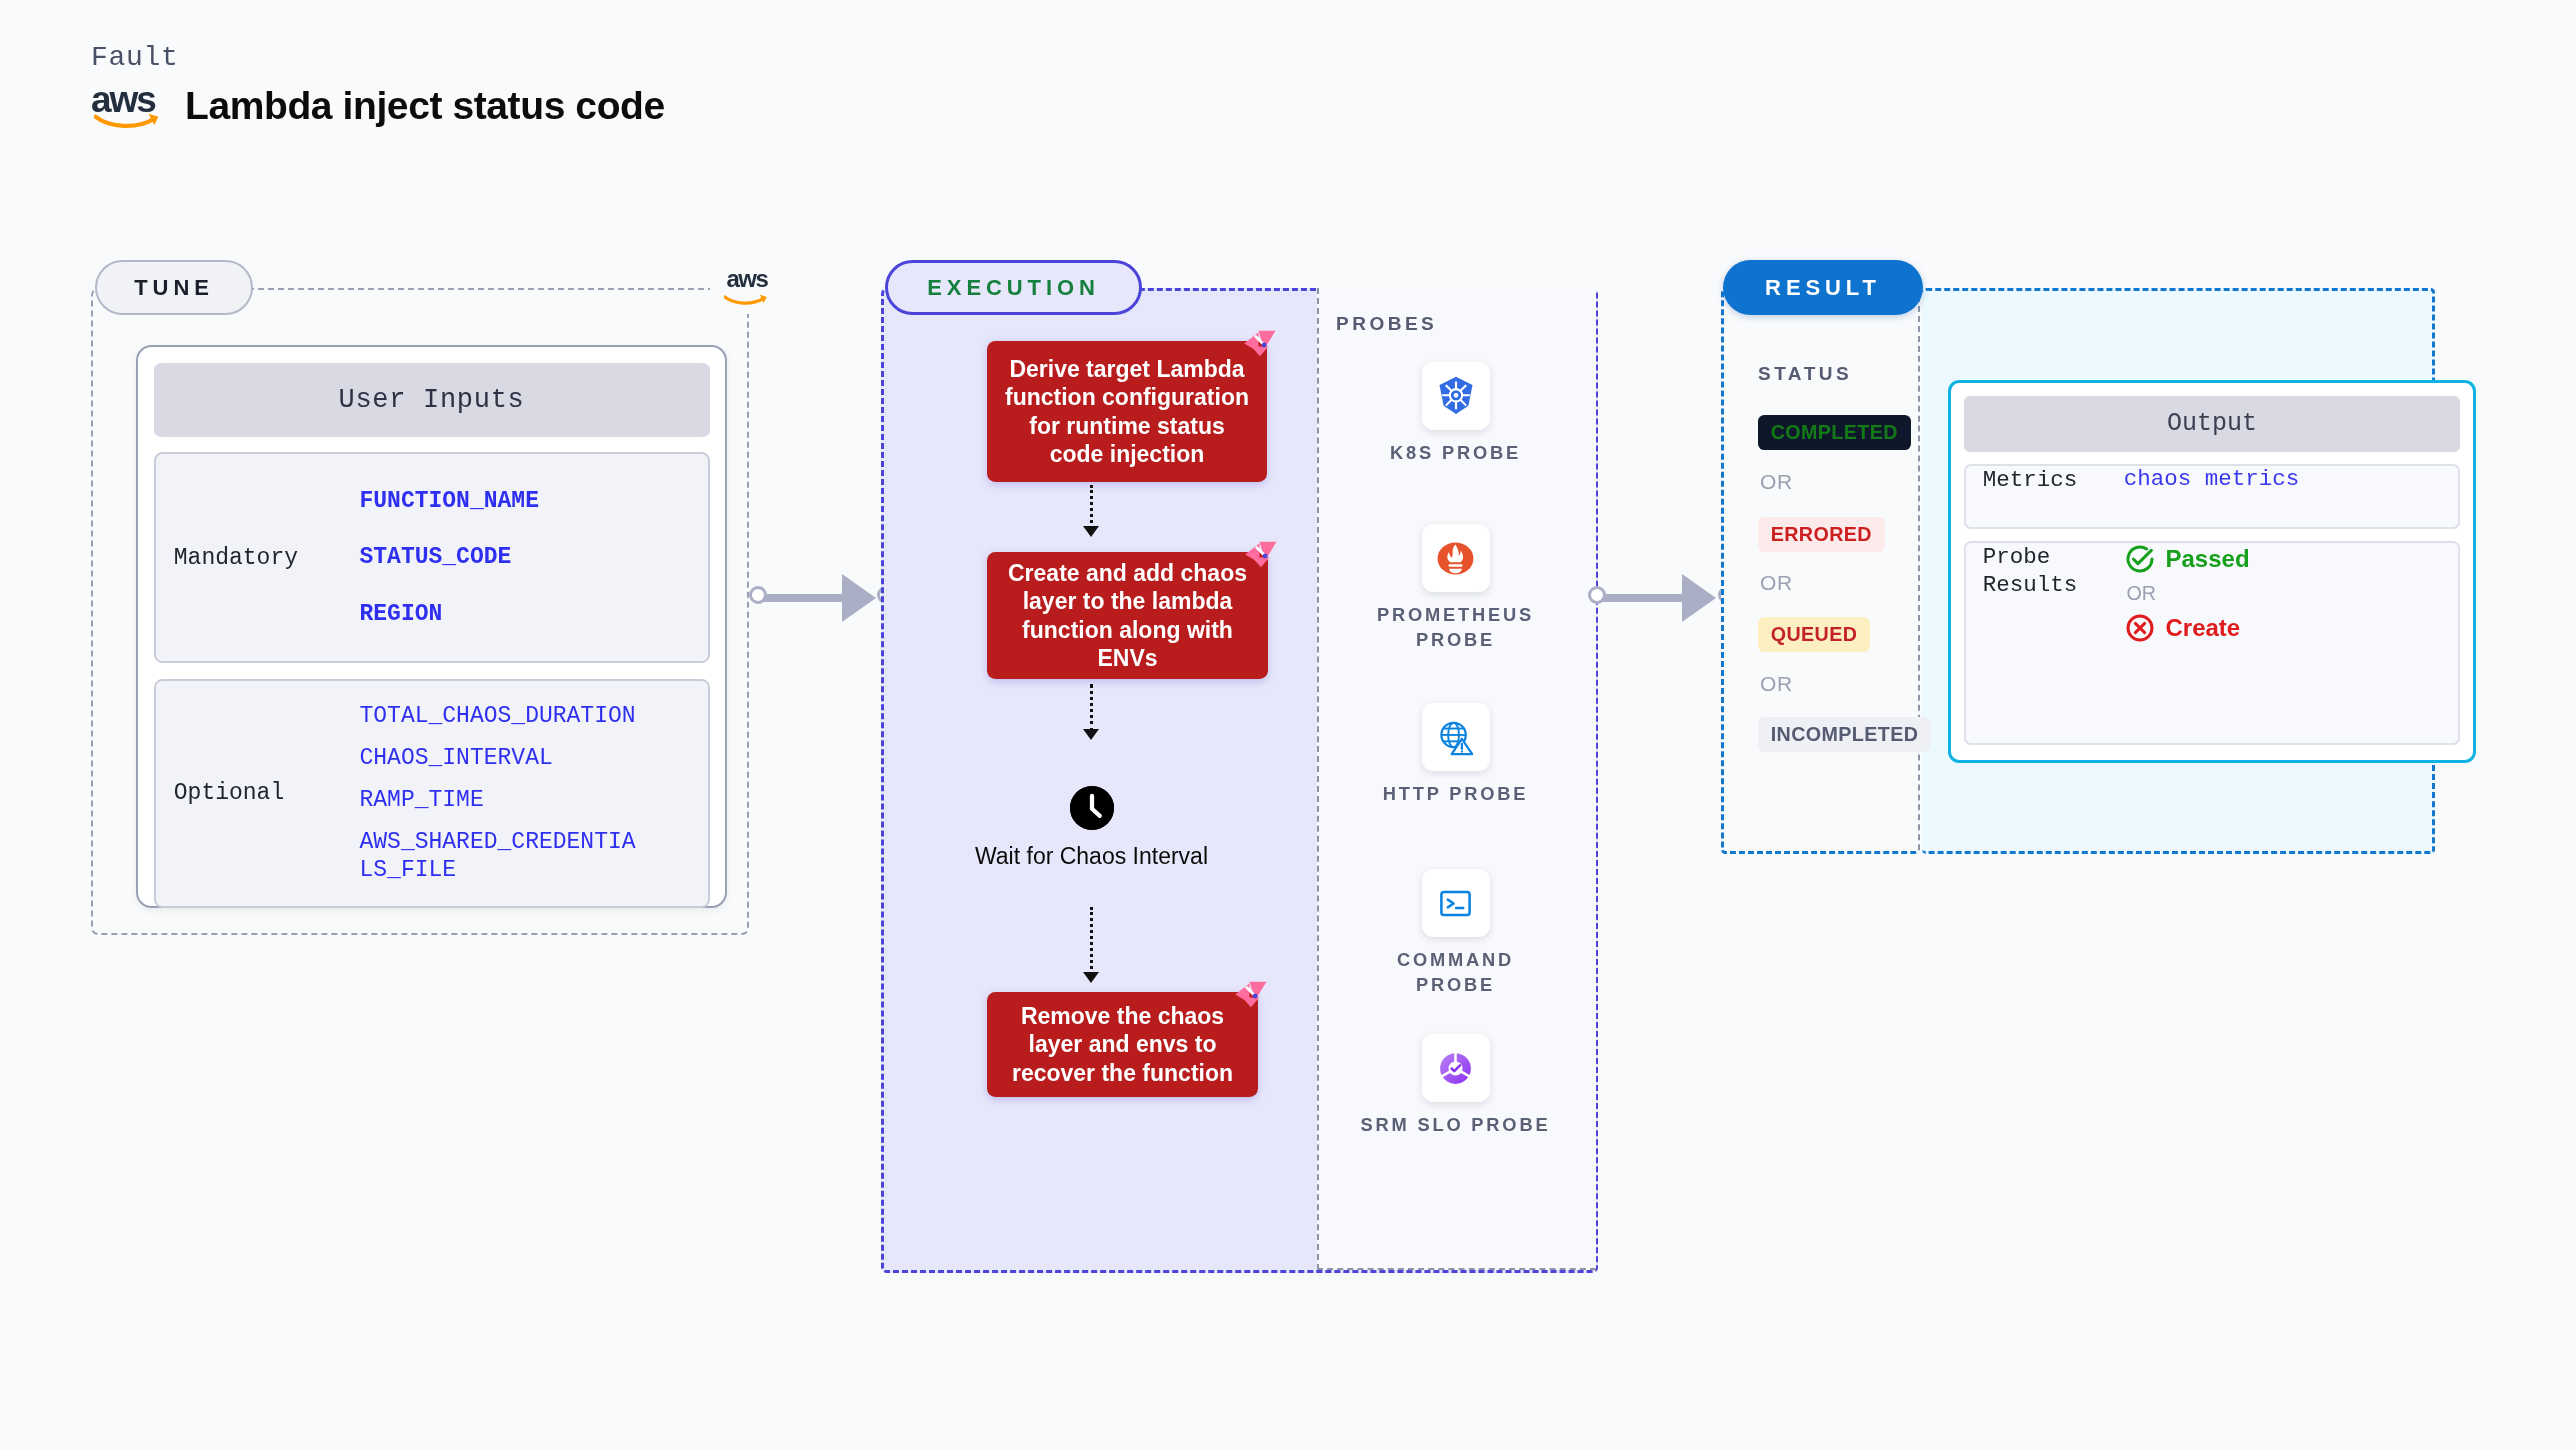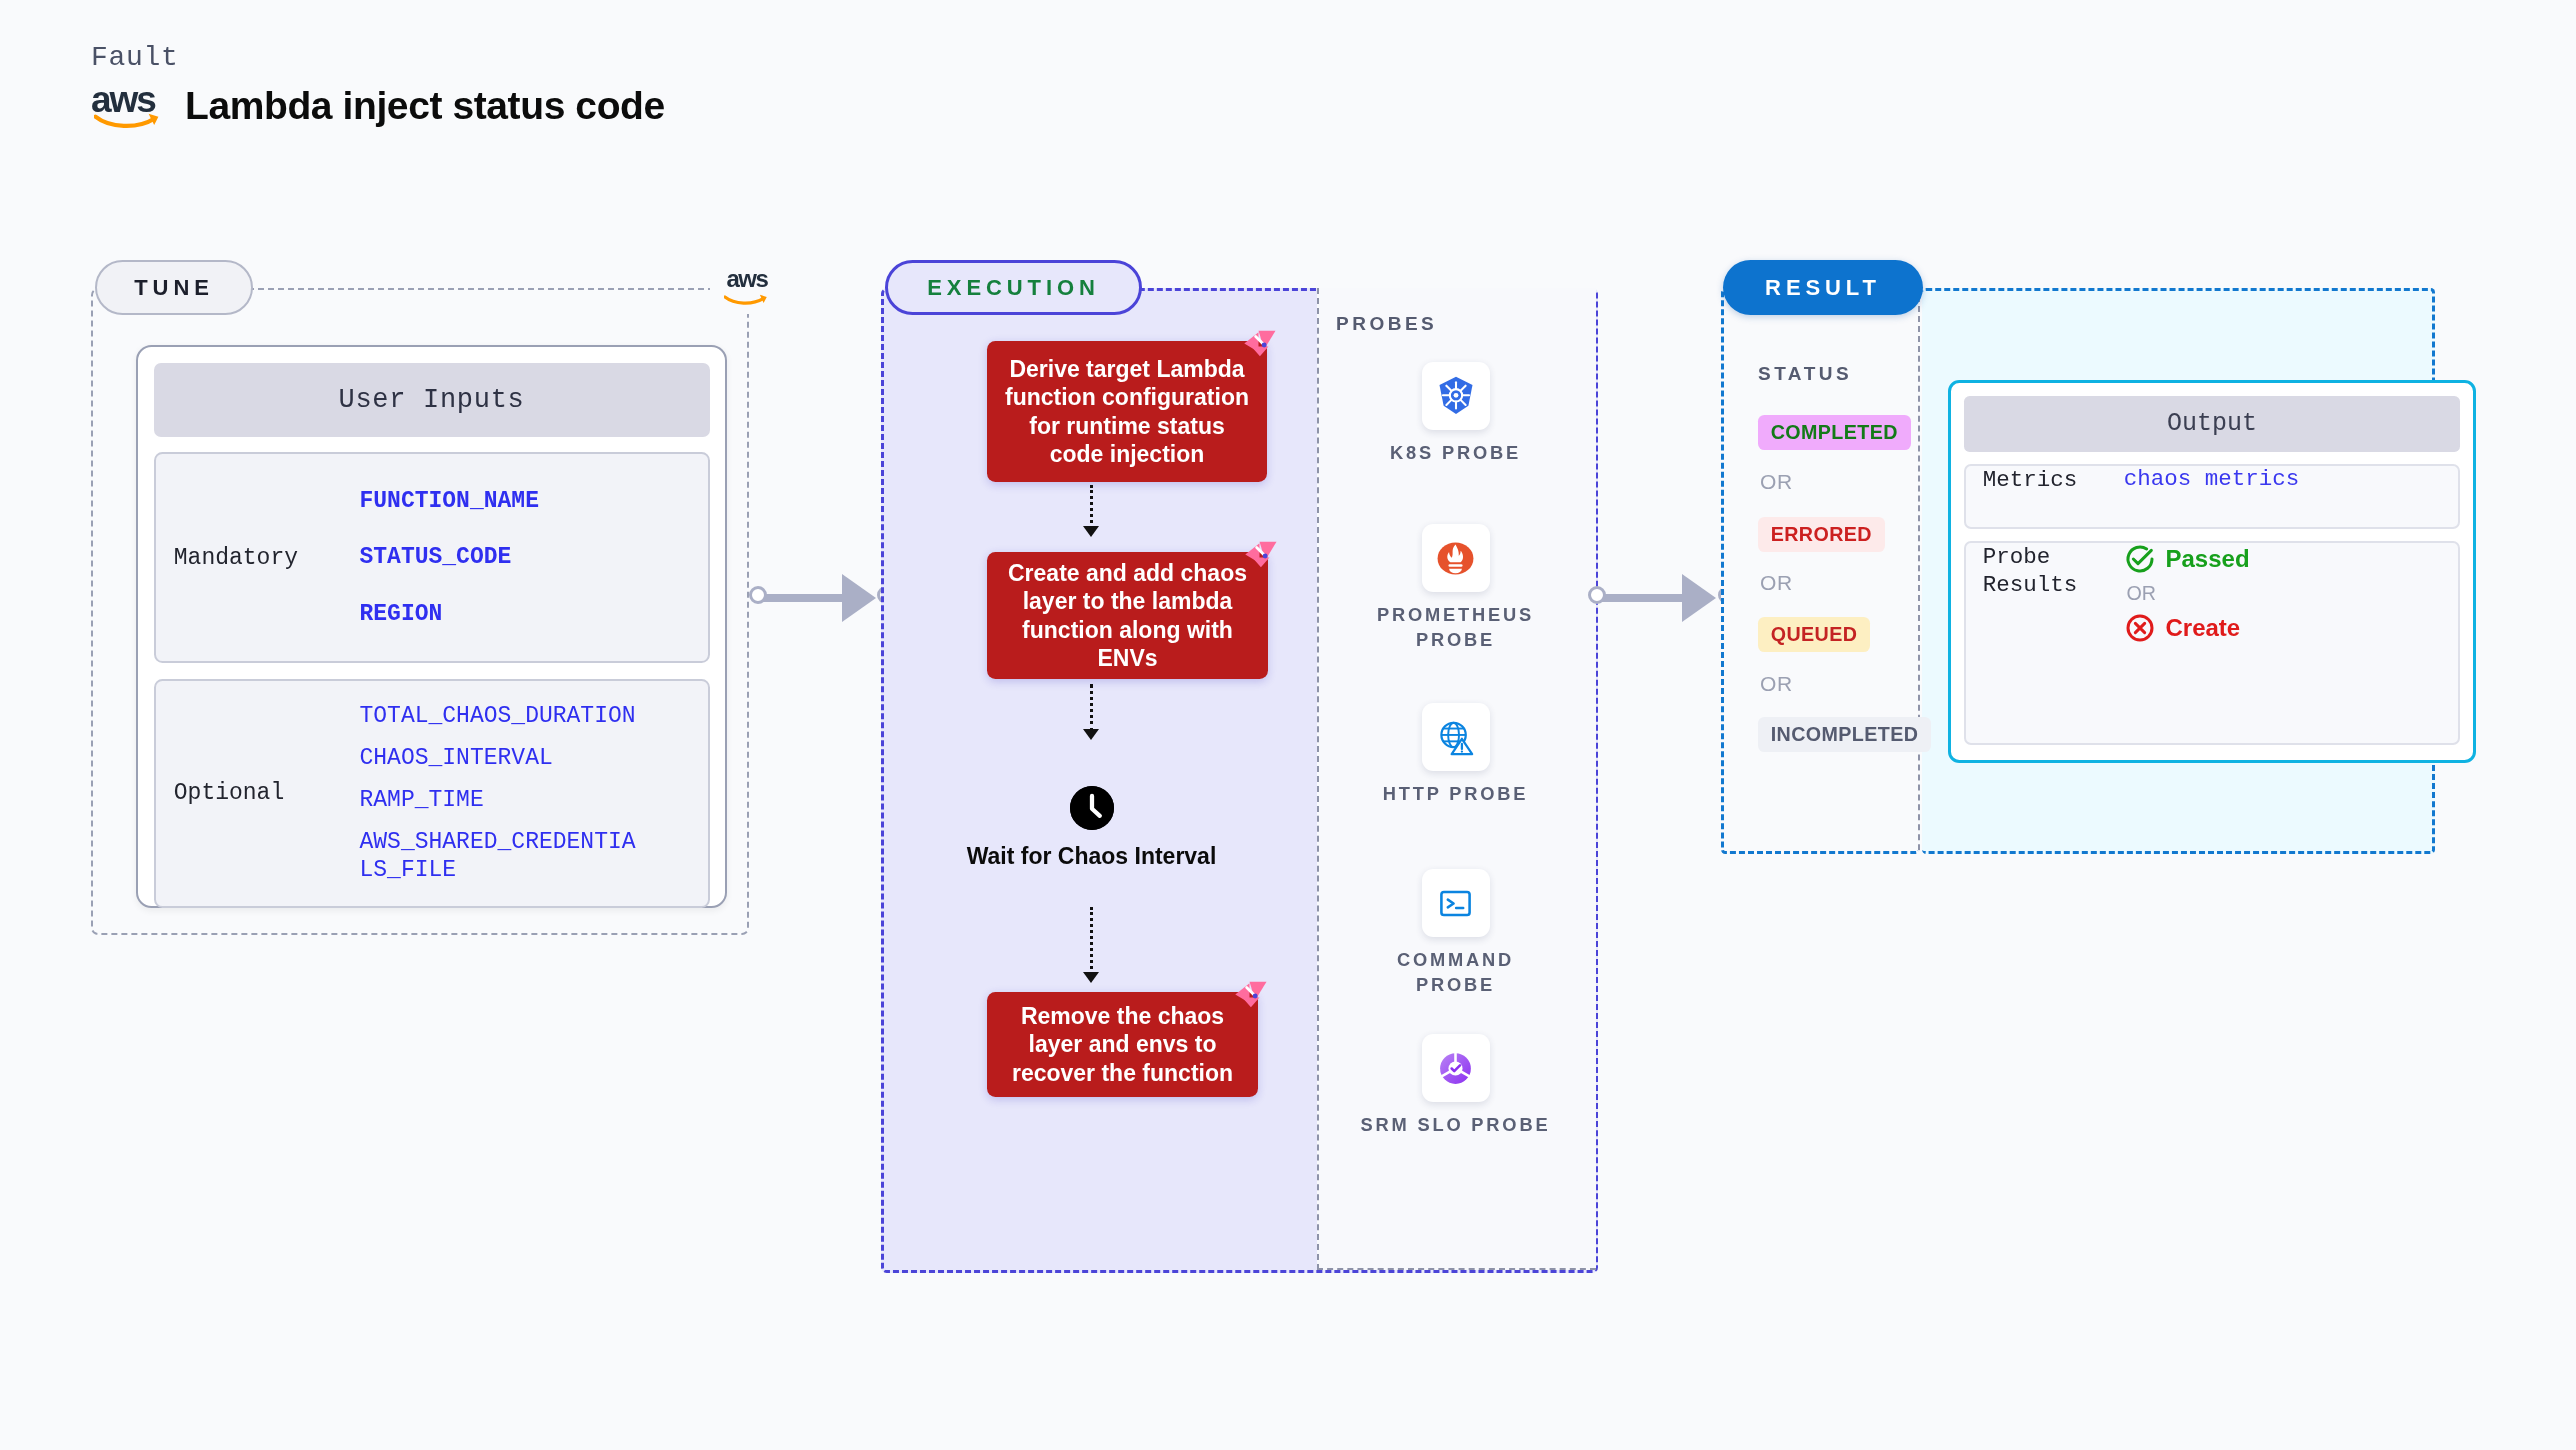--- a/index.html
+++ b/index.html
@@ -53,21 +53,21 @@
     font-weight:700;font-size:23px;line-height:1.22;box-sizing:border-box;padding:11.3px 15.5px;
     box-shadow:0 2.8px 8.4px rgba(60,50,190,.22);
     margin-left:36px;
   }
   .litmus-mark{position:absolute;width:37px;height:34px;right:-9.8px;top:-12.7px;}
   .dotted-arrow{position:absolute;width:2.8px;background:transparent;
     border-left:3.5px dotted #111;}
   .arrow-head{position:absolute;width:0;height:0;border-left:8.4px solid transparent;border-right:8.4px solid transparent;border-top:11.3px solid #111;}
 
   #clock-icon{position:absolute;width:44px;height:44px;border-radius:50%;background:#000;}
-  #wait-label{position:absolute;text-align:center;font-weight:700;font-size:23px;line-height:1.22;color:#0b0b0b;}
+  #wait-label{position:absolute;text-align:center;font-weight:400;font-size:23px;line-height:1.22;color:#0b0b0b;}
 
   .probe-item{position:absolute;width:197px;text-align:center;left:1357px;}
   .probe-icon-box{width:68px;height:68px;margin:0 auto;background:#fff;border-radius:11.3px;box-shadow:0 2.1px 7px rgba(30,40,80,.12);display:flex;align-items:center;justify-content:center;}
   .probe-label{margin-top:11.3px;font-size:18.3px;letter-spacing:2.8px;color:#5a6075;font-weight:600;line-height:1.35;}
 
   
   #result-status-panel{left:1721px;top:288px;width:199px;height:566px;border:3.5px dashed #1278cf;border-right:2.1px dashed #8e93a8;border-radius:4.2px;background:#f9fafc;}
   #result-pill{left:1723px;top:260px;width:200px;height:55px;background:#0d73ce;border:none;color:#fff;font-size:22px;box-shadow:0 2.1px 7px rgba(10,80,160,.25);}
   #result-output-panel{left:1922px;top:288px;width:513px;height:566px;border:3.5px dashed #1278cf;border-left:none;border-radius:4.2px;background:#ecfaff;}
   #status-title{position:absolute;left:1758px;top:363px;font-size:19px;letter-spacing:3.5px;color:#555b70;font-weight:600;}
@@ -287,21 +287,21 @@
   <div class="conn-head" style="left:94px;"></div>
   <div class="conn-dot" style="left:130px;"></div>
 </div>
 
 <div class="panel" id="result-status-panel"></div>
 <div class="panel" id="result-output-panel"></div>
 <div class="pill" id="result-pill">RESULT</div>
 
 <div id="status-title">STATUS</div>
 
-<div class="status-badge" style="top:415px;background:#f0abfc;color:#137a18;">COMPLETED</div>
+<div class="status-badge" style="top:415px;background:#0f172a;color:#137a18;">COMPLETED</div>
 <div class="or-text" style="top:470px;">OR</div>
 <div class="status-badge" style="top:517px;background:#fdeaea;color:#cc2020;">ERRORED</div>
 <div class="or-text" style="top:571px;">OR</div>
 <div class="status-badge" style="top:617px;background:#fdefc2;color:#c42323;">QUEUED</div>
 <div class="or-text" style="top:672px;">OR</div>
 <div class="status-badge" style="top:717px;background:#eef0f5;color:#555b70;">INCOMPLETED</div>
 
 <div id="output-card">
   <div id="output-header">Output</div>
 

